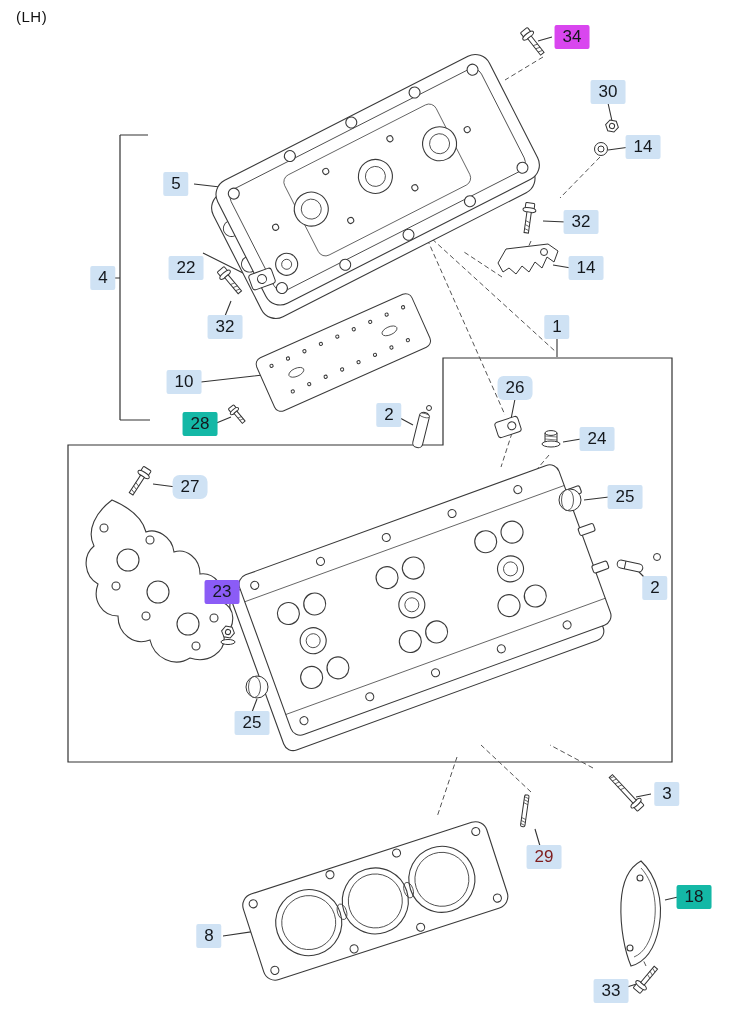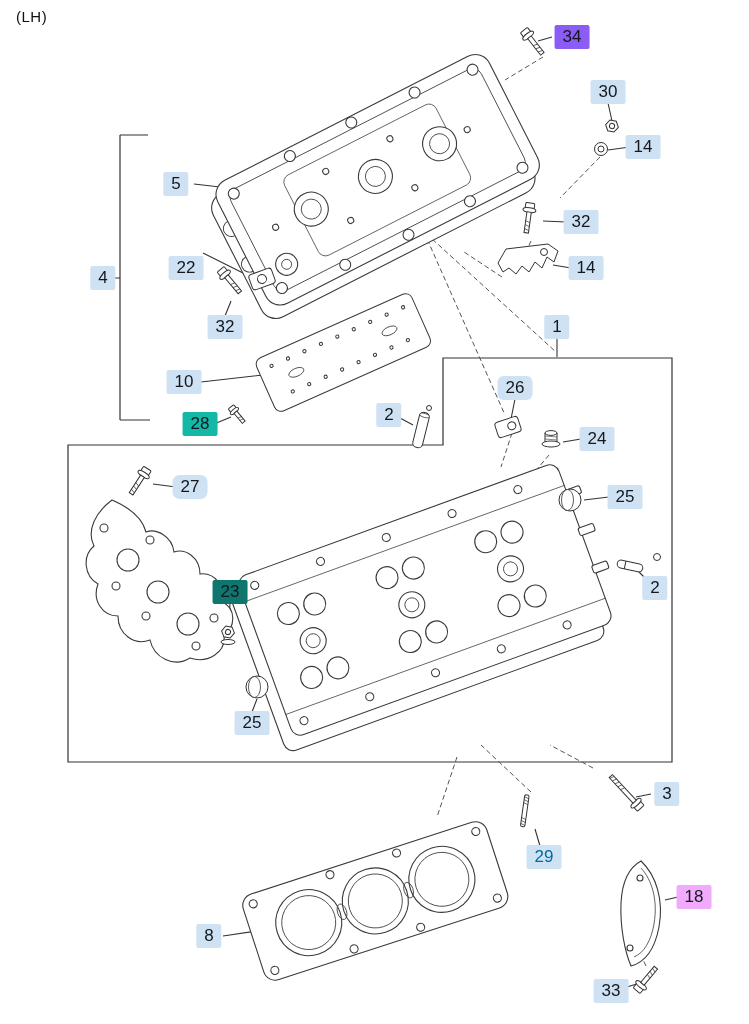--- a/index.html
+++ b/index.html
@@ -267,39 +267,39 @@
         <rect x="-13" y="-4" width="26" height="8" rx="4"></rect>
         <line x1="-5" y1="-4" x2="-5" y2="4"></line>
       </g>
       <circle cx="657" cy="557" r="3.5"></circle>
     </g>
   </svg>
 
   <div id="corner-label">(LH)</div>
 
   <div id="callout-layer">
-      <div class="callout" style="left: 572px; top: 37px; background: #8b5cf6; color: rgb(20, 24, 29);">34</div>
+      <div class="callout" style="left: 572px; top: 37px; background: #d946ef; color: rgb(20, 24, 29);">34</div>
       <div class="callout" style="left: 608px; top: 92px; background: rgb(207, 226, 244); color: rgb(20, 24, 29);">30</div>
       <div class="callout" style="left: 643px; top: 147px; background: rgb(207, 226, 244); color: rgb(20, 24, 29);">14</div>
       <div class="callout" style="left: 176px; top: 184px; background: rgb(207, 226, 244); color: rgb(20, 24, 29);">5</div>
       <div class="callout" style="left: 581px; top: 222px; background: rgb(207, 226, 244); color: rgb(20, 24, 29);">32</div>
       <div class="callout" style="left: 186px; top: 249px; background: rgb(207, 226, 244); color: rgb(20, 24, 29); margin-top: 19px;">22</div>
       <div class="callout" style="left: 586px; top: 268px; background: rgb(207, 226, 244); color: rgb(20, 24, 29);">14</div>
       <div class="callout" style="left: 103px; top: 278px; background: rgb(207, 226, 244); color: rgb(20, 24, 29);">4</div>
       <div class="callout" style="left: 225px; top: 327px; background: rgb(207, 226, 244); color: rgb(20, 24, 29);">32</div>
       <div class="callout" style="left: 557px; top: 327px; background: rgb(207, 226, 244); color: rgb(20, 24, 29);">1</div>
       <div class="callout" style="left: 184px; top: 382px; background: rgb(207, 226, 244); color: rgb(20, 24, 29);">10</div>
       <div class="callout" style="left: 515px; top: 388px; background: rgb(207, 226, 244); color: rgb(20, 24, 29); border-radius: 6px;">26</div>
       <div class="callout" style="left: 389px; top: 415px; background: rgb(207, 226, 244); color: rgb(20, 24, 29);">2</div>
       <div class="callout" style="left: 200px; top: 424px; background: #14b8a6; color: rgb(20, 24, 29);">28</div>
       <div class="callout" style="left: 597px; top: 439px; background: rgb(207, 226, 244); color: rgb(20, 24, 29);">24</div>
       <div class="callout" style="left: 190px; top: 487px; background: rgb(207, 226, 244); color: rgb(20, 24, 29); border-radius: 7px;">27</div>
       <div class="callout" style="left: 625px; top: 497px; background: rgb(207, 226, 244); color: rgb(20, 24, 29);">25</div>
-      <div class="callout" style="left: 230px; top: 592px; background: #0f766e; color: rgb(20, 24, 29);">23</div>
+      <div class="callout" style="left: 222px; top: 592px; background: #8b5cf6; color: rgb(20, 24, 29);">23</div>
       <div class="callout" style="left: 655px; top: 588px; background: rgb(207, 226, 244); color: rgb(20, 24, 29);">2</div>
       <div class="callout" style="left: 252px; top: 723px; background: rgb(207, 226, 244); color: rgb(20, 24, 29);">25</div>
       <div class="callout" style="left: 667px; top: 794px; background: rgb(207, 226, 244); color: rgb(20, 24, 29);">3</div>
-      <div class="callout" style="left: 544px; top: 857px; background: rgb(207, 226, 244); color: #0369a1;">29</div>
-      <div class="callout" style="left: 694px; top: 897px; background: #f0abfc; color: rgb(20, 24, 29);">18</div>
+      <div class="callout" style="left: 544px; top: 857px; background: rgb(207, 226, 244); color: #7f1d1d;">29</div>
+      <div class="callout" style="left: 694px; top: 897px; background: #14b8a6; color: rgb(20, 24, 29);">18</div>
       <div class="callout" style="left: 209px; top: 936px; background: rgb(207, 226, 244); color: rgb(20, 24, 29);">8</div>
       <div class="callout" style="left: 611px; top: 991px; background: rgb(207, 226, 244); color: rgb(20, 24, 29);">33</div>
     </div>
 </div>
 
 </body></html>

